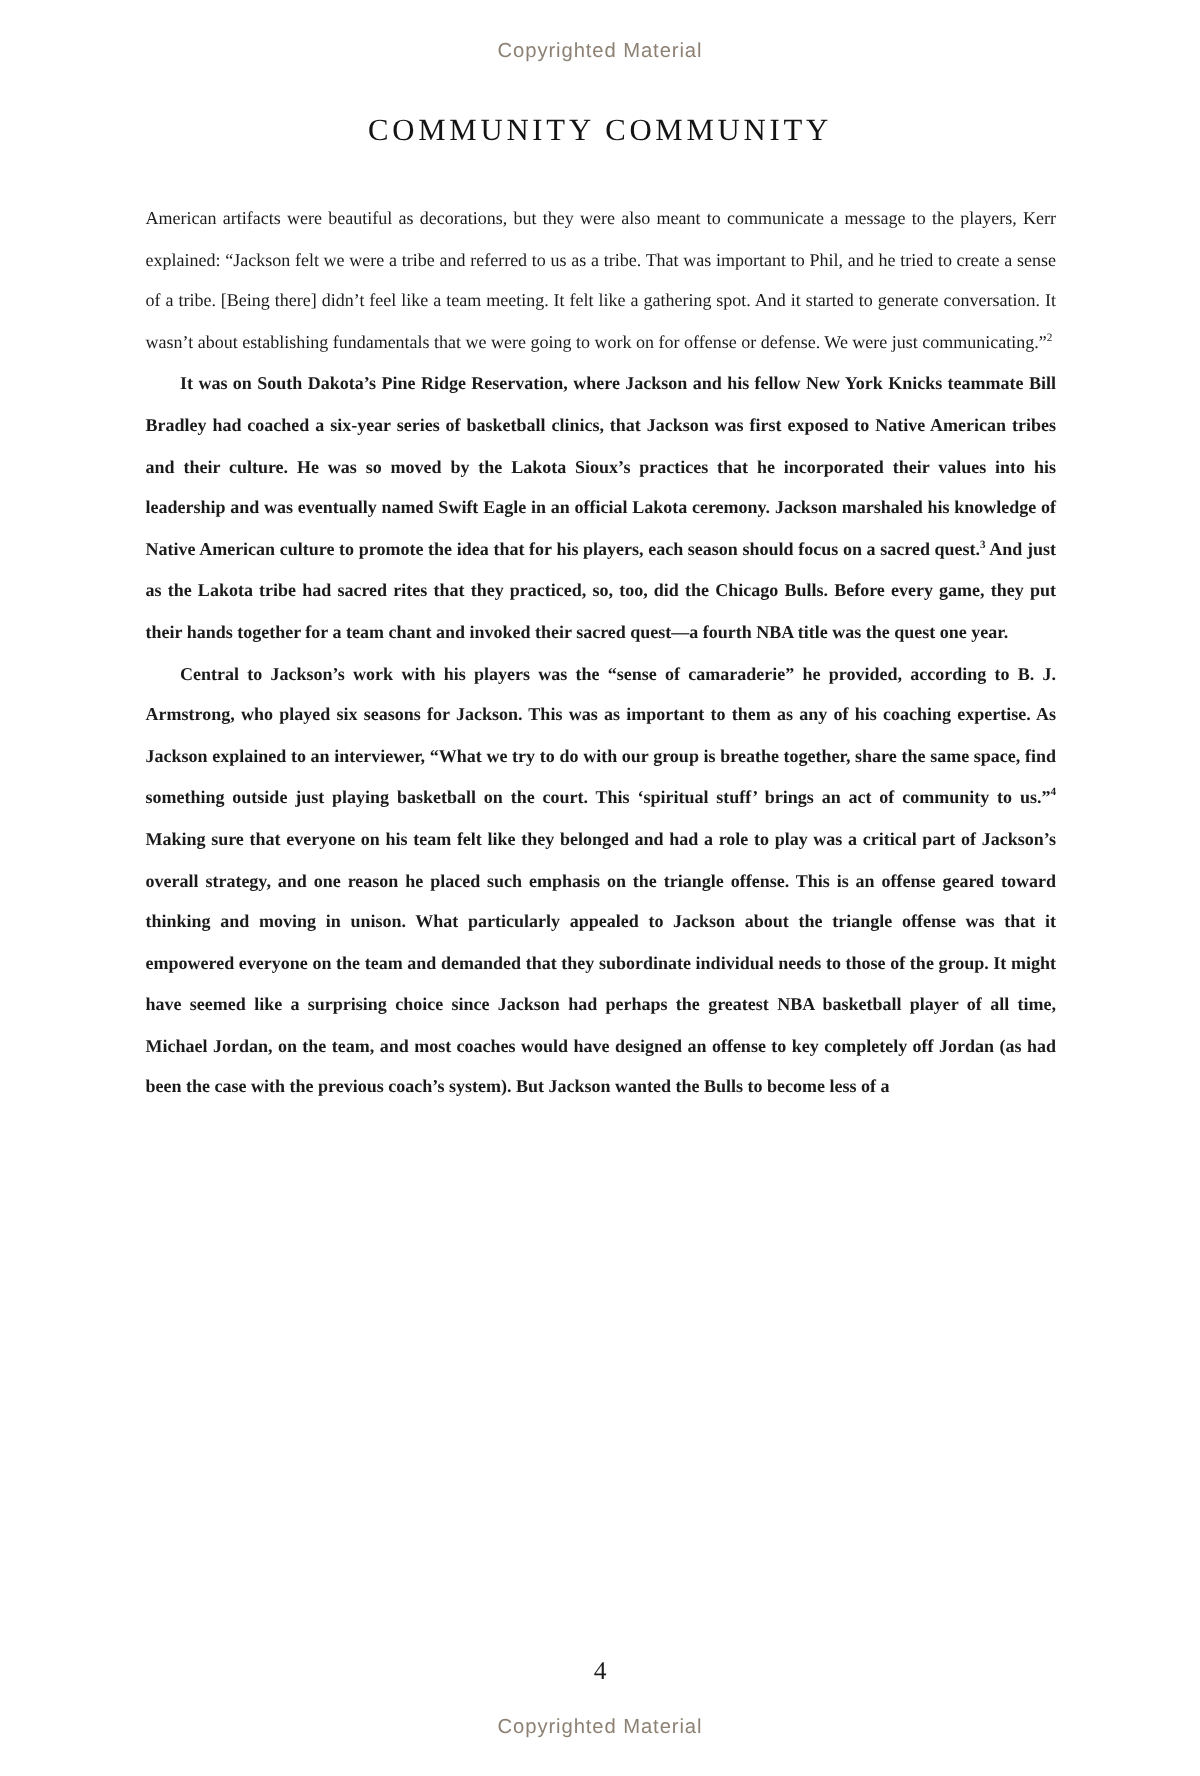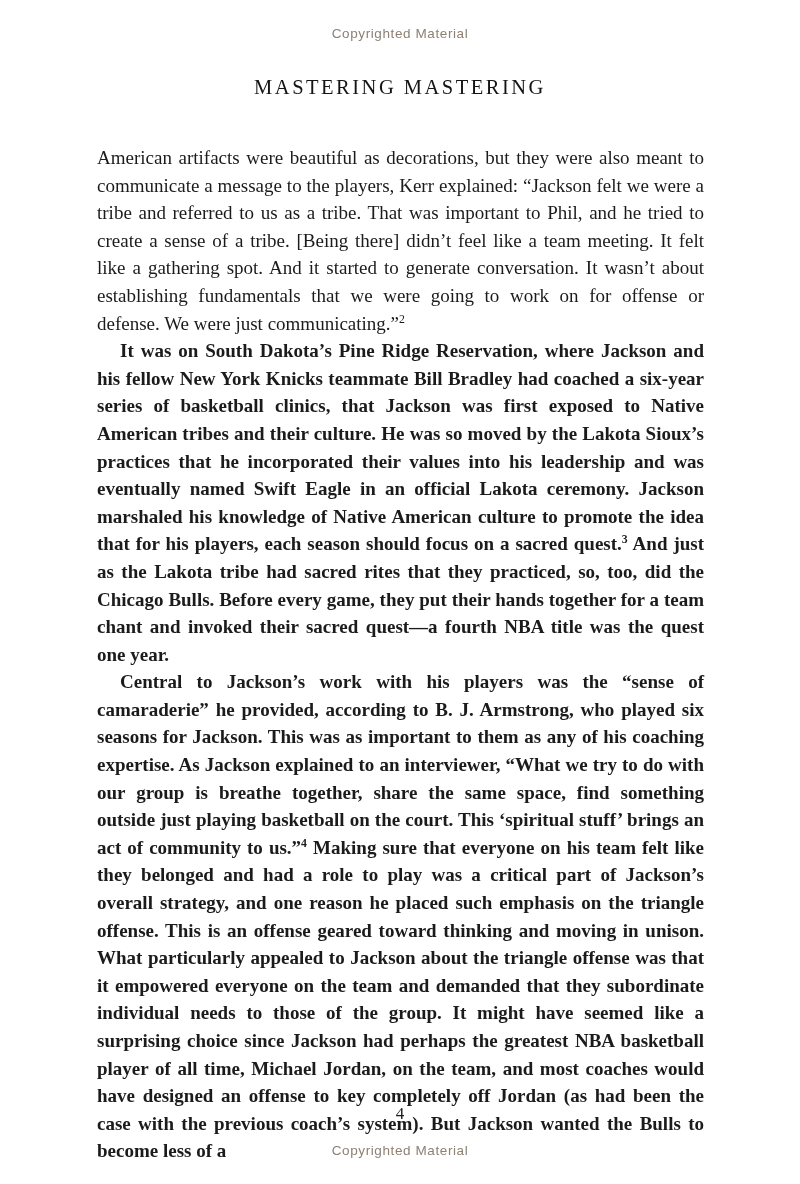--- a/index.html
+++ b/index.html
@@ -35,25 +35,25 @@
     width: 100%;
     text-align: center;
     font-family: "Liberation Serif", serif;
     font-size: 20.5px;
     letter-spacing: 2.5px;
     font-weight: 400;
     color: #141414;
   }
   .content {
     position: absolute;
-    top: 144px;
+    top: 132px;
     left: 97px;
     width: 607px;
     font-family: "Liberation Serif", serif;
-    font-size: 19px;
+    font-size: 12px;
     line-height: 27.6px;
     color: #1b1b1b;
     text-align: justify;
   }
   .content p {
     margin: 0;
   }
   .content p.indented {
     text-indent: 23px;
     font-weight: bold;
@@ -85,21 +85,21 @@
     color: #8d8174;
   }
 </style>
 </head>
 <body>
 
 <div class="page">
 
   <div class="copyright-top">Copyrighted Material</div>
 
-  <h1 class="chapter-title">MASTERING MASTERING</h1>
+  <h1 class="chapter-title">COMMUNITY COMMUNITY</h1>
 
   <div class="content">
       <p>American artifacts were beautiful as decorations, but they were also meant to communicate a message to the players, Kerr explained: “Jackson felt we were a tribe and referred to us as a tribe. That was important to Phil, and he tried to create a sense of a tribe. [Being there] didn’t feel like a team meeting. It felt like a gathering spot. And it started to generate conversation. It wasn’t about establishing fundamentals that we were going to work on for offense or defense. We were just communicating.”<sup>2</sup></p>
       <p class="indented">It was on South Dakota’s Pine Ridge Reservation, where Jackson and his fellow New York Knicks teammate Bill Bradley had coached a six-year series of basketball clinics, that Jackson was first exposed to Native American tribes and their culture. He was so moved by the Lakota Sioux’s practices that he incorporated their values into his leadership and was eventually named Swift Eagle in an official Lakota ceremony. Jackson marshaled his knowledge of Native American culture to promote the idea that for his players, each season should focus on a sacred quest.<sup>3</sup> And just as the Lakota tribe had sacred rites that they practiced, so, too, did the Chicago Bulls. Before every game, they put their hands together for a team chant and invoked their sacred quest—a fourth NBA title was the quest one year.</p>
       <p class="indented">Central to Jackson’s work with his players was the “sense of camaraderie” he provided, according to B. J. Armstrong, who played six seasons for Jackson. This was as important to them as any of his coaching expertise. As Jackson explained to an interviewer, “What we try to do with our group is breathe together, share the same space, find something outside just playing basketball on the court. This ‘spiritual stuff’ brings an act of community to us.”<sup>4</sup> Making sure that everyone on his team felt like they belonged and had a role to play was a critical part of Jackson’s overall strategy, and one reason he placed such emphasis on the triangle offense. This is an offense geared toward thinking and moving in unison. What particularly appealed to Jackson about the triangle offense was that it empowered everyone on the team and demanded that they subordinate individual needs to those of the group. It might have seemed like a surprising choice since Jackson had perhaps the greatest NBA basketball player of all time, Michael Jordan, on the team, and most coaches would have designed an offense to key completely off Jordan (as had been the case with the previous coach’s system). But Jackson wanted the Bulls to become less of a</p>
     </div>
 
   <div class="page-number">4</div>
 
   <div class="copyright-bottom">Copyrighted Material</div>

